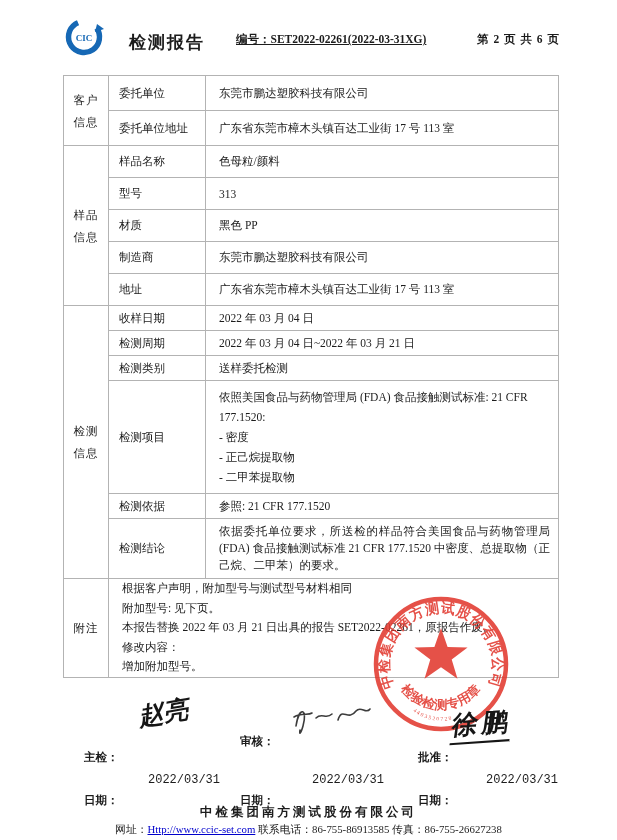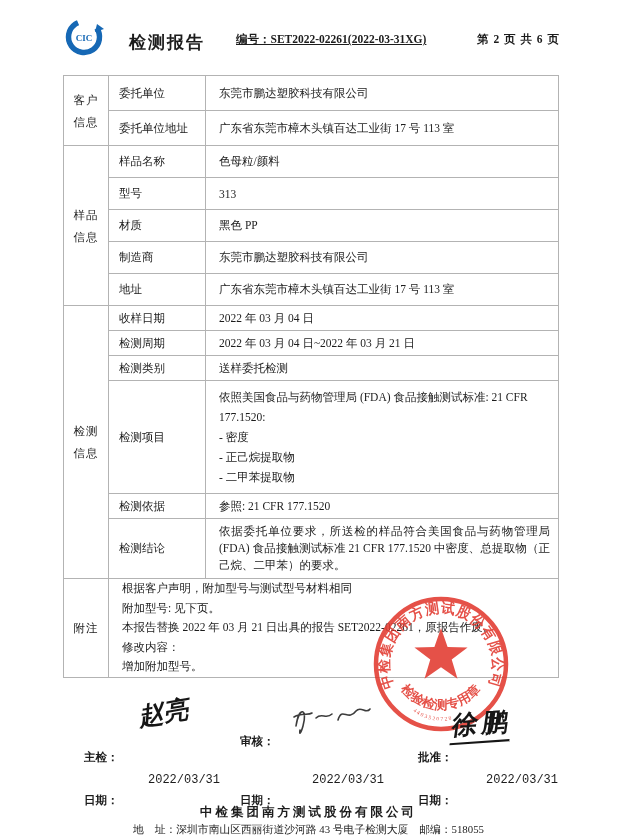--- a/index.html
+++ b/index.html
@@ -188,21 +188,20 @@
     <text font-size="12.5" font-weight="bold" fill="#e2382e">
       <textPath href="#arcBot" startOffset="0" textLength="92" lengthAdjust="spacingAndGlyphs">检验检测专用章</textPath>
     </text>
     <text font-size="5.5" fill="#e2382e" letter-spacing="1.5">
       <textPath href="#arcSer" startOffset="0">4403520720</textPath>
     </text>
   </svg>
 
   <div class="foot">
     <div class="foot-co">中检集团南方测试股份有限公司</div>
-    <div class="foot-line">地　址：深圳市南山区西丽街道沙河路 43 号电子检测大厦　邮编：518055</div>
     <div class="foot-line">
       <span>网址：</span><a class="foot-link">Http://www.ccic-set.com</a>
       <span>联系电话：86-755-86913585</span>
       <span>传真：86-755-26627238</span>
     </div>
   </div>
 
 </div>
 
 </body></html>

